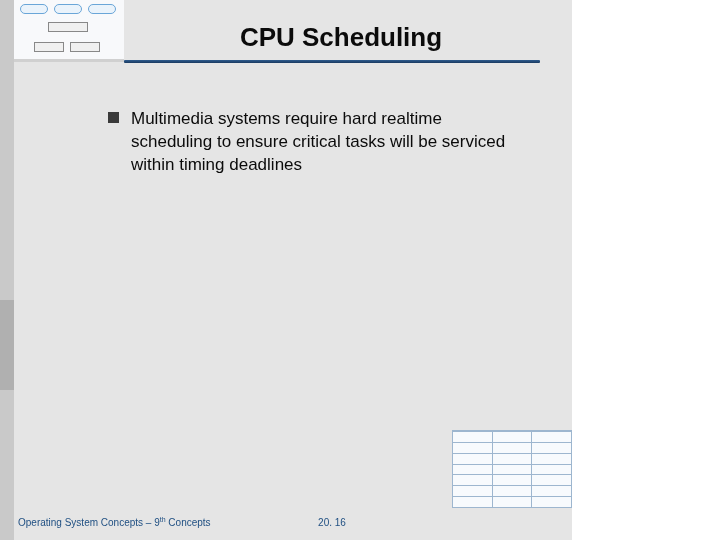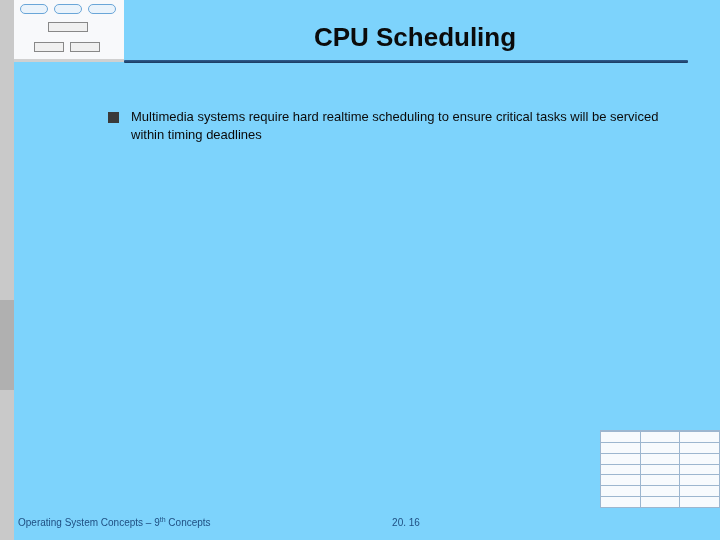--- a/index.html
+++ b/index.html
@@ -1,17 +1,17 @@
 <!DOCTYPE html>
 <html><head>
 <meta charset="utf-8">
 <style>
   * { margin: 0; padding: 0; box-sizing: border-box; }
   html, body { width: 720px; height: 540px; font-family: Arial, Helvetica, sans-serif; background: #fff; overflow: hidden; }
-  .slide { position: relative; width: 720px; height: 540px; background: #7dd3fc; }
+  .slide { position: relative; width: 572px; height: 540px; background: #e5e5e5; }
 
   
   .left-bar { position: absolute; left: 0; top: 0; width: 14px; height: 100%; background: #c9c9c9; }
   .left-bar::before { content: ""; position: absolute; left: 14px; top: 60px; width: 0; height: calc(100% - 60px); }
 
   
   .deco { position: absolute; left: 14px; top: 0; width: 110px; height: 62px; background: #f8f9fb; border-bottom: 1px solid #d0d0d0; }
   .deco .shape-row { position: absolute; left: 6px; width: 98px; display: flex; gap: 6px; }
   .deco .row1 { top: 4px; }
   .deco .row1 .pill { width: 28px; height: 10px; border: 1px solid #6aa6d8; border-radius: 5px; background: #eaf3fb; }
@@ -21,21 +21,21 @@
   .deco .hr { position: absolute; left: 0; right: 0; bottom: 0; height: 2px; background: #d0d0d0; }
 
   
   .title { position: absolute; top: 22px; left: 150px; right: 40px; text-align: center; font-size: 26px; font-weight: bold; color: #0b0b0b; }
   .title-underline { position: absolute; top: 60px; left: 124px; right: 32px; height: 3px; background: linear-gradient(to bottom, #2f5c8f, #1a3a60); border-radius: 1px; }
 
   
   .content { position: absolute; top: 108px; left: 108px; right: 50px; }
   .bullet { display: flex; align-items: flex-start; margin-bottom: 36px; }
   .bullet .marker { width: 11px; height: 11px; background: #3a3a3a; margin-top: 4px; margin-right: 12px; flex: 0 0 auto; }
-  .bullet .text { font-size: 13px; line-height: 1.35; color: #0b0b0b; }
+  .bullet .text { font-size: 17px; line-height: 1.35; color: #0b0b0b; }
 
   
   .footer { position: absolute; left: 18px; right: 18px; bottom: 12px; display: flex; justify-content: space-between; align-items: flex-end; font-size: 10px; color: #1f4f82; }
   .footer .left { }
   .footer .center { position: absolute; left: 50%; transform: translateX(-50%); margin-left: 46px; }
   .footer .right { text-align: right; }
   .footer .sup { font-size: 7px; vertical-align: super; }
 
   
   .table-deco { position: absolute; right: 0; bottom: 32px; width: 120px; height: 78px; background: #fff; }

